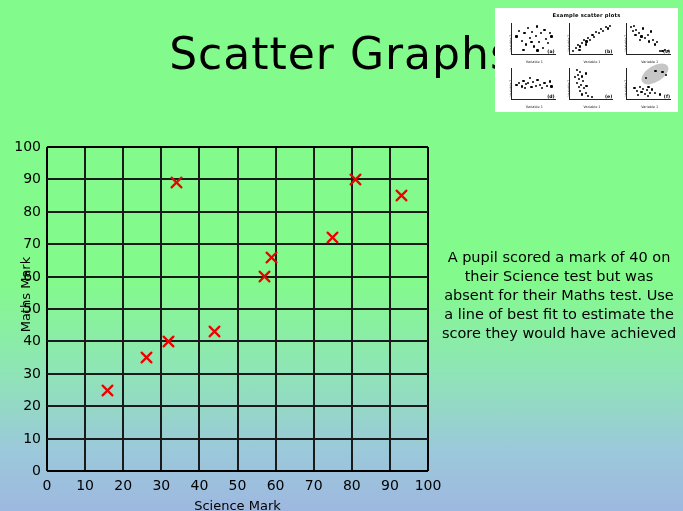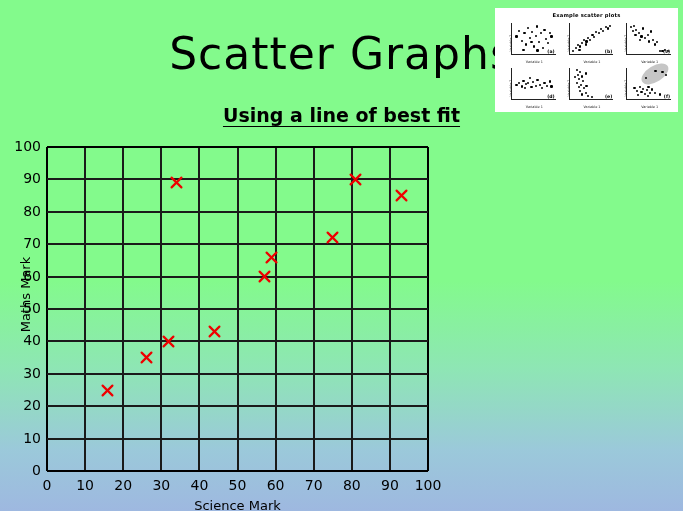--- a/index.html
+++ b/index.html
@@ -226,21 +226,20 @@
     line-height: 19px;
     color: #000;
   }
 </style>
 </head>
 <body>
 
 <div id="slide">
 
   <div id="title">Scatter Graphs</div>
-  <div id="subtitle">Using a line of best fit</div>
 
   <div id="examples-img">
     <div id="examples-title">Example scatter plots</div>
     <div class="mini-grid">
 
       <div class="mini-panel">
         <div class="mini-axes">
           <span class="mini-dot" style="left:8%;top:40%"></span>
             <span class="mini-dot" style="left:14%;top:22%"></span>
           <span class="mini-dot" style="left:20%;top:55%"></span>
@@ -511,14 +510,15 @@
       <div class="ytick" style="top: 226.8px;">30</div>
       <div class="ytick" style="top: 194.4px;">40</div>
       <div class="ytick" style="top: 162px;">50</div>
       <div class="ytick" style="top: 129.6px;">60</div>
       <div class="ytick" style="top: 97.2px;">70</div>
       <div class="ytick" style="top: 64.8px;">80</div>
       <div class="ytick" style="top: 32.4px;">90</div>
       <div class="ytick" style="top: 0px;">100</div>
     </div>
 
+  <div id="question">A pupil scored a mark of 40 on their Science test but was absent for their Maths test. Use a line of best fit to estimate the score they would have achieved</div>
 
 </div>
 
 </body></html>

